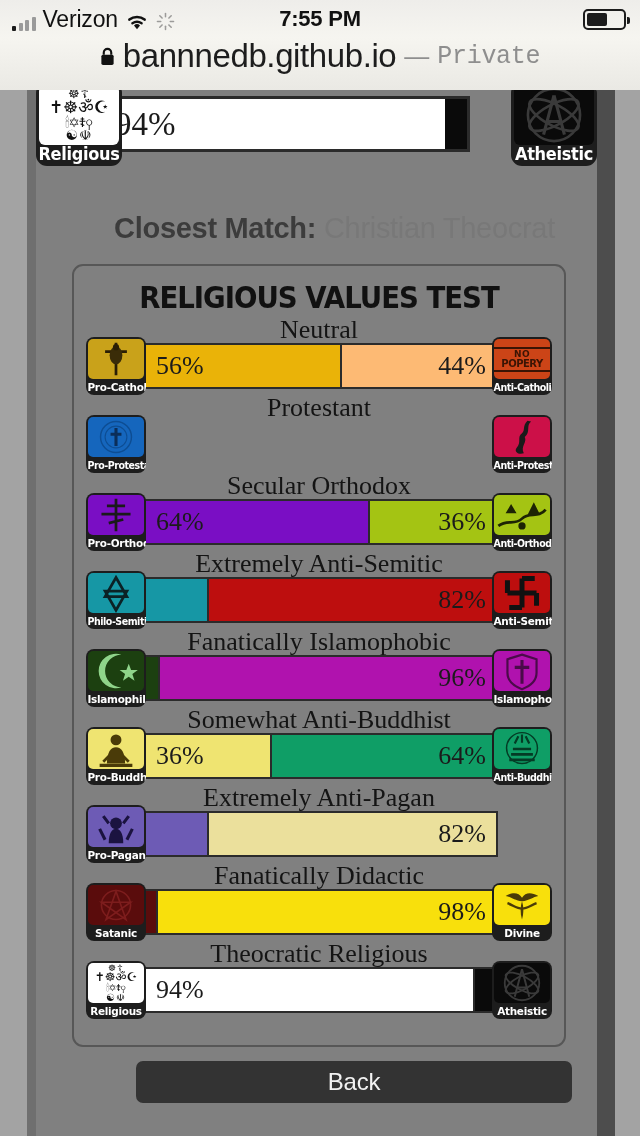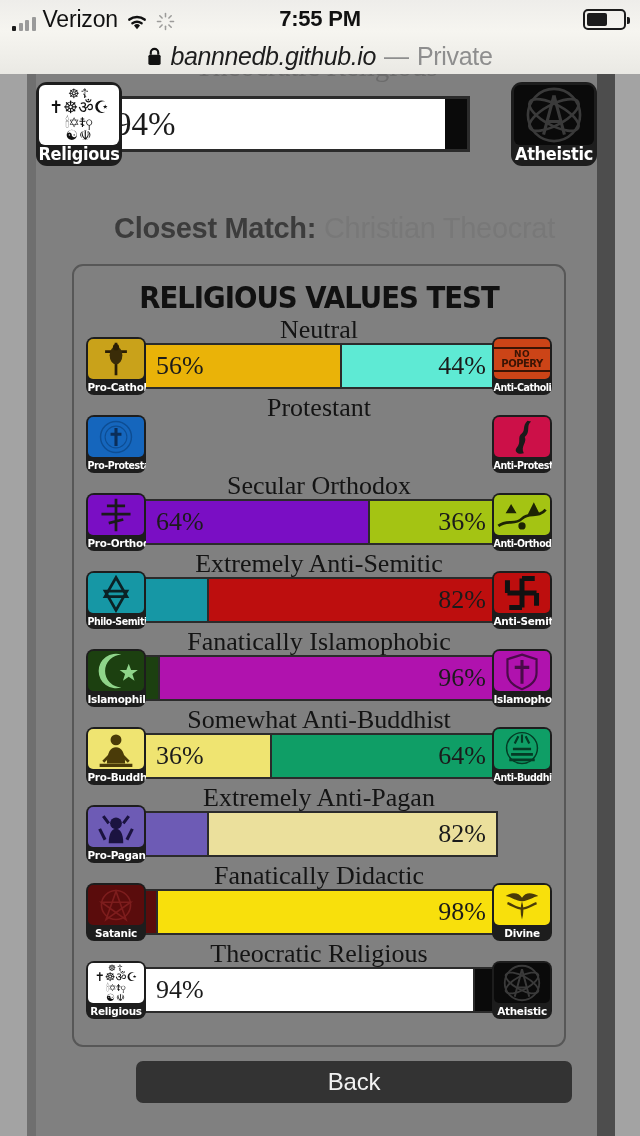--- a/index.html
+++ b/index.html
@@ -18,21 +18,21 @@
     height: 1136px;
     background: #a3a3a3;
     overflow: hidden;
   }
 
   
   #chrome {
     position: absolute;
     top: 0; left: 0;
     width: 640px;
-    height: 74px;
+    height: 90px;
     background: linear-gradient(180deg,#eeedea 0%,#f6f5f0 42%,#eae9e4 100%);
     z-index: 40;
   }
   #statusbar {
     position: relative;
     height: 38px;
     display: flex;
     align-items: center;
   }
   .sb-left {
@@ -98,23 +98,23 @@
   }
 
   #urlbar {
     height: 36px;
     display: flex;
     align-items: center;
     justify-content: center;
     gap: 8px;
   }
   .lock { width: 15px; height: 19px; }
-  .url-host { font-size: 25px; color: #1d1d1d; letter-spacing: -0.4px; font-style: italic; }
+  .url-host { font-size: 33px; color: #1d1d1d; letter-spacing: -0.4px; }
   .url-dash { font-size: 25px; color: #8e8e8e; }
-  .url-mode { font-size: 25px; color: #8e8e8e; letter-spacing: -0.3px; }
+  .url-mode { font-size: 25px; color: #8e8e8e; letter-spacing: -0.3px; font-family: Liberation Mono, monospace; }
 
   
   #viewport {
     position: absolute;
     top: 74px; left: 0;
     width: 640px;
     height: 1062px;
     background: #a3a3a3;
   }
   #page {
@@ -401,21 +401,21 @@
         <span class="cm-v">Christian Theocrat</span>
       </div>
 
       <div id="card">
         <div id="card-title">RELIGIOUS VALUES TEST</div>
         <div id="rows">
             <div class="axis">
               <div class="axis-label">Neutral</div>
               <div class="track">
                 <div class="seg left mid-div" style="background: #eab308; width: 56%;">56%</div>
-                <div class="seg right" style="background: #5eead4; width: 44%;">44%</div>
+                <div class="seg right" style="background: #fdba74; width: 44%;">44%</div>
               </div>
               <div class="badge l">
                 <span class="art" style="background: rgb(201, 162, 26);">
                   <svg viewBox="0 0 60 44" style="width:100%;height:100%;display:block">
                     <path d="M30 4 L30 40 M18 14 H42" stroke="#2a1e05" stroke-width="3"></path>
                     <ellipse cx="30" cy="18" rx="7" ry="10" fill="#3a2c08"></ellipse>
                     <circle cx="30" cy="9" r="3.4" fill="#2a1e05"></circle>
                   </svg>
                 </span>
                 <span class="cap">Pro-Catholic</span>

